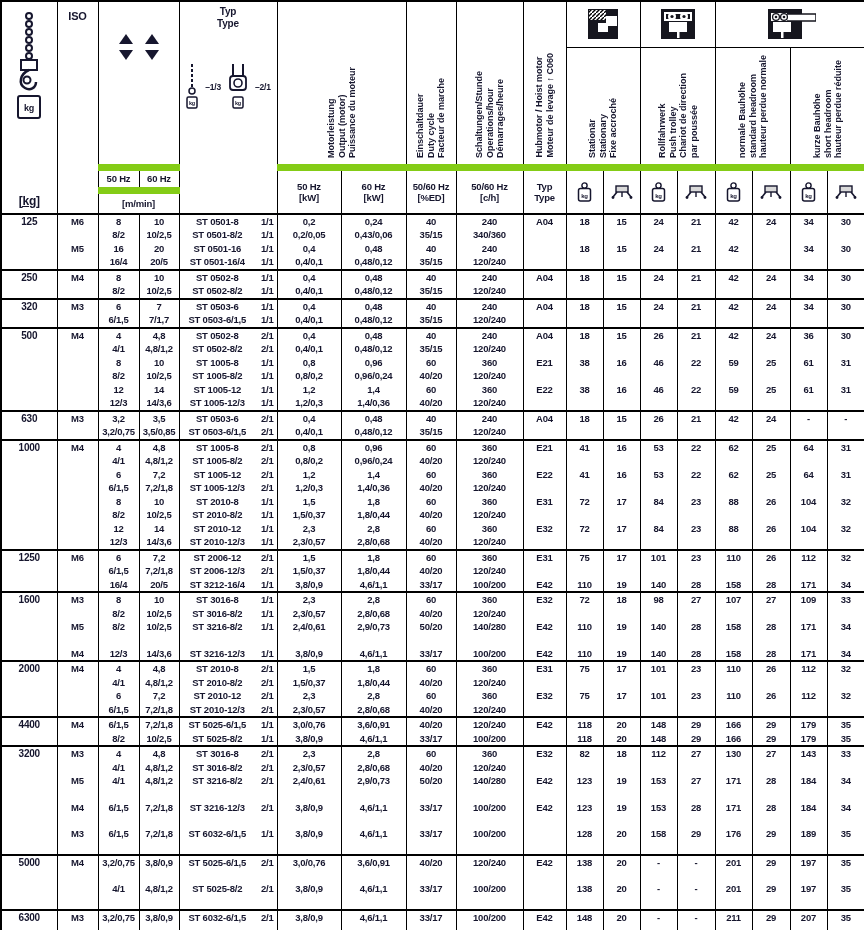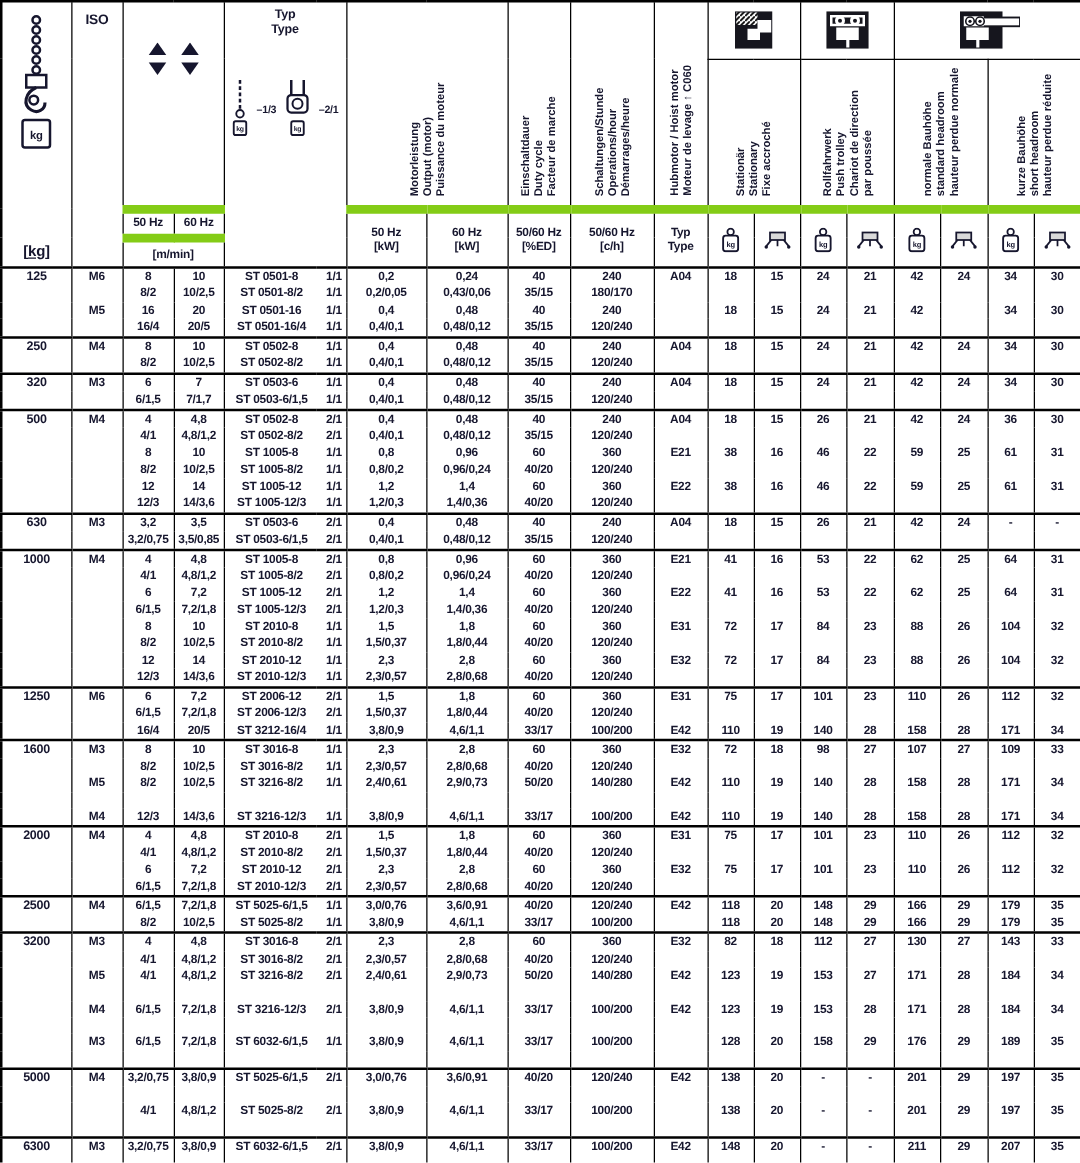--- a/index.html
+++ b/index.html
@@ -328,21 +328,21 @@
       <tr>
         <td class="c0"></td>
         <td class="c1"></td>
         <td class="c2">8/2</td>
         <td class="c3">10/2,5</td>
         <td class="c4">ST 0501-8/2</td>
         <td class="c5">1/1</td>
         <td class="c6">0,2/0,05</td>
         <td class="c7">0,43/0,06</td>
         <td class="c8">35/15</td>
-        <td class="c9">180/170</td>
+        <td class="c9">340/360</td>
         <td class="c10"></td>
         <td class="c11"></td>
         <td class="c12"></td>
         <td class="c13"></td>
         <td class="c14"></td>
         <td class="c15"></td>
         <td class="c16"></td>
         <td class="c17"></td>
         <td class="c18"></td>
       </tr>
@@ -1054,21 +1054,21 @@
         <td class="c11"></td>
         <td class="c12"></td>
         <td class="c13"></td>
         <td class="c14"></td>
         <td class="c15"></td>
         <td class="c16"></td>
         <td class="c17"></td>
         <td class="c18"></td>
       </tr>
       <tr class="group-top">
-        <td class="c0">2500</td>
+        <td class="c0">4400</td>
         <td class="c1">M4</td>
         <td class="c2">6/1,5</td>
         <td class="c3">7,2/1,8</td>
         <td class="c4">ST 5025-6/1,5</td>
         <td class="c5">1/1</td>
         <td class="c6">3,0/0,76</td>
         <td class="c7">3,6/0,91</td>
         <td class="c8">40/20</td>
         <td class="c9">120/240</td>
         <td class="c10">E42</td>

